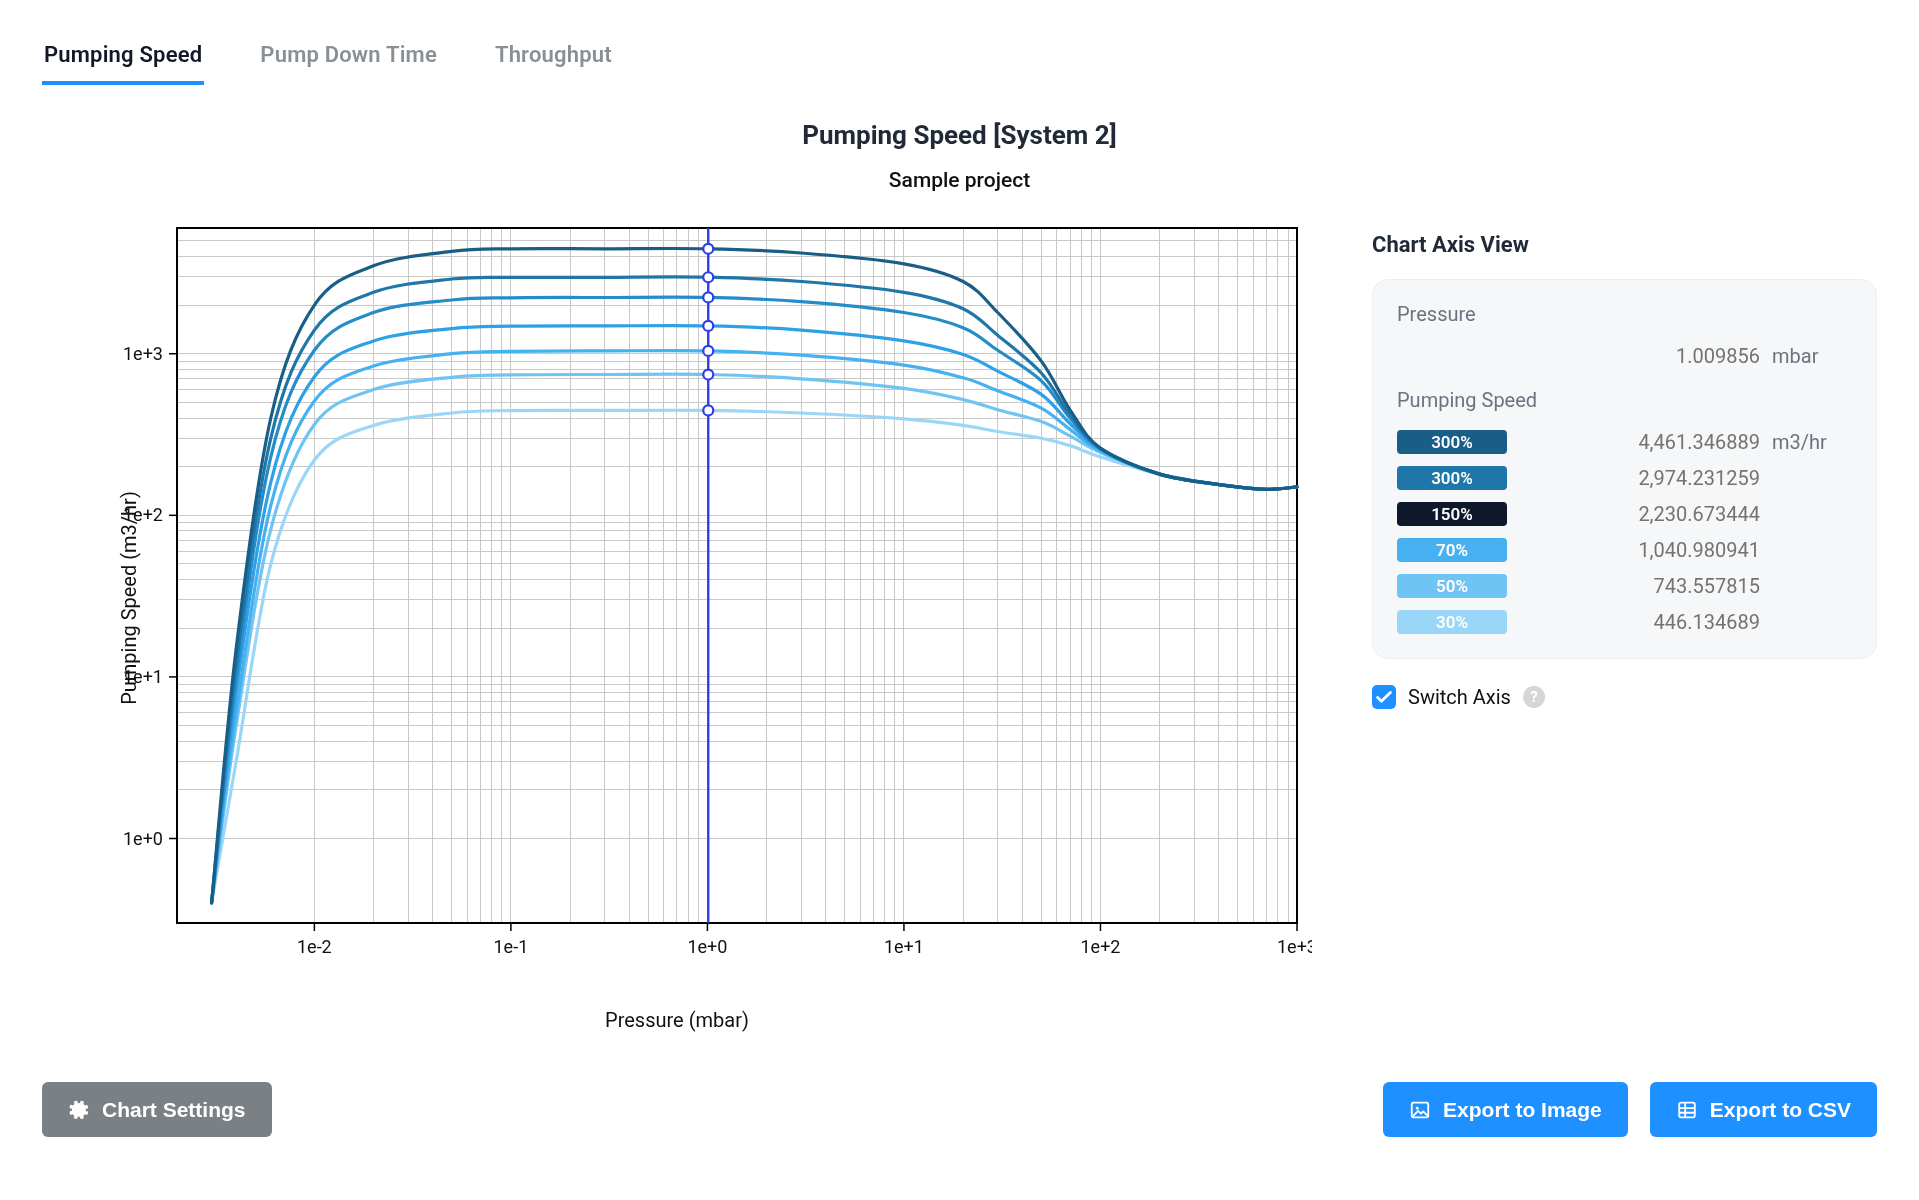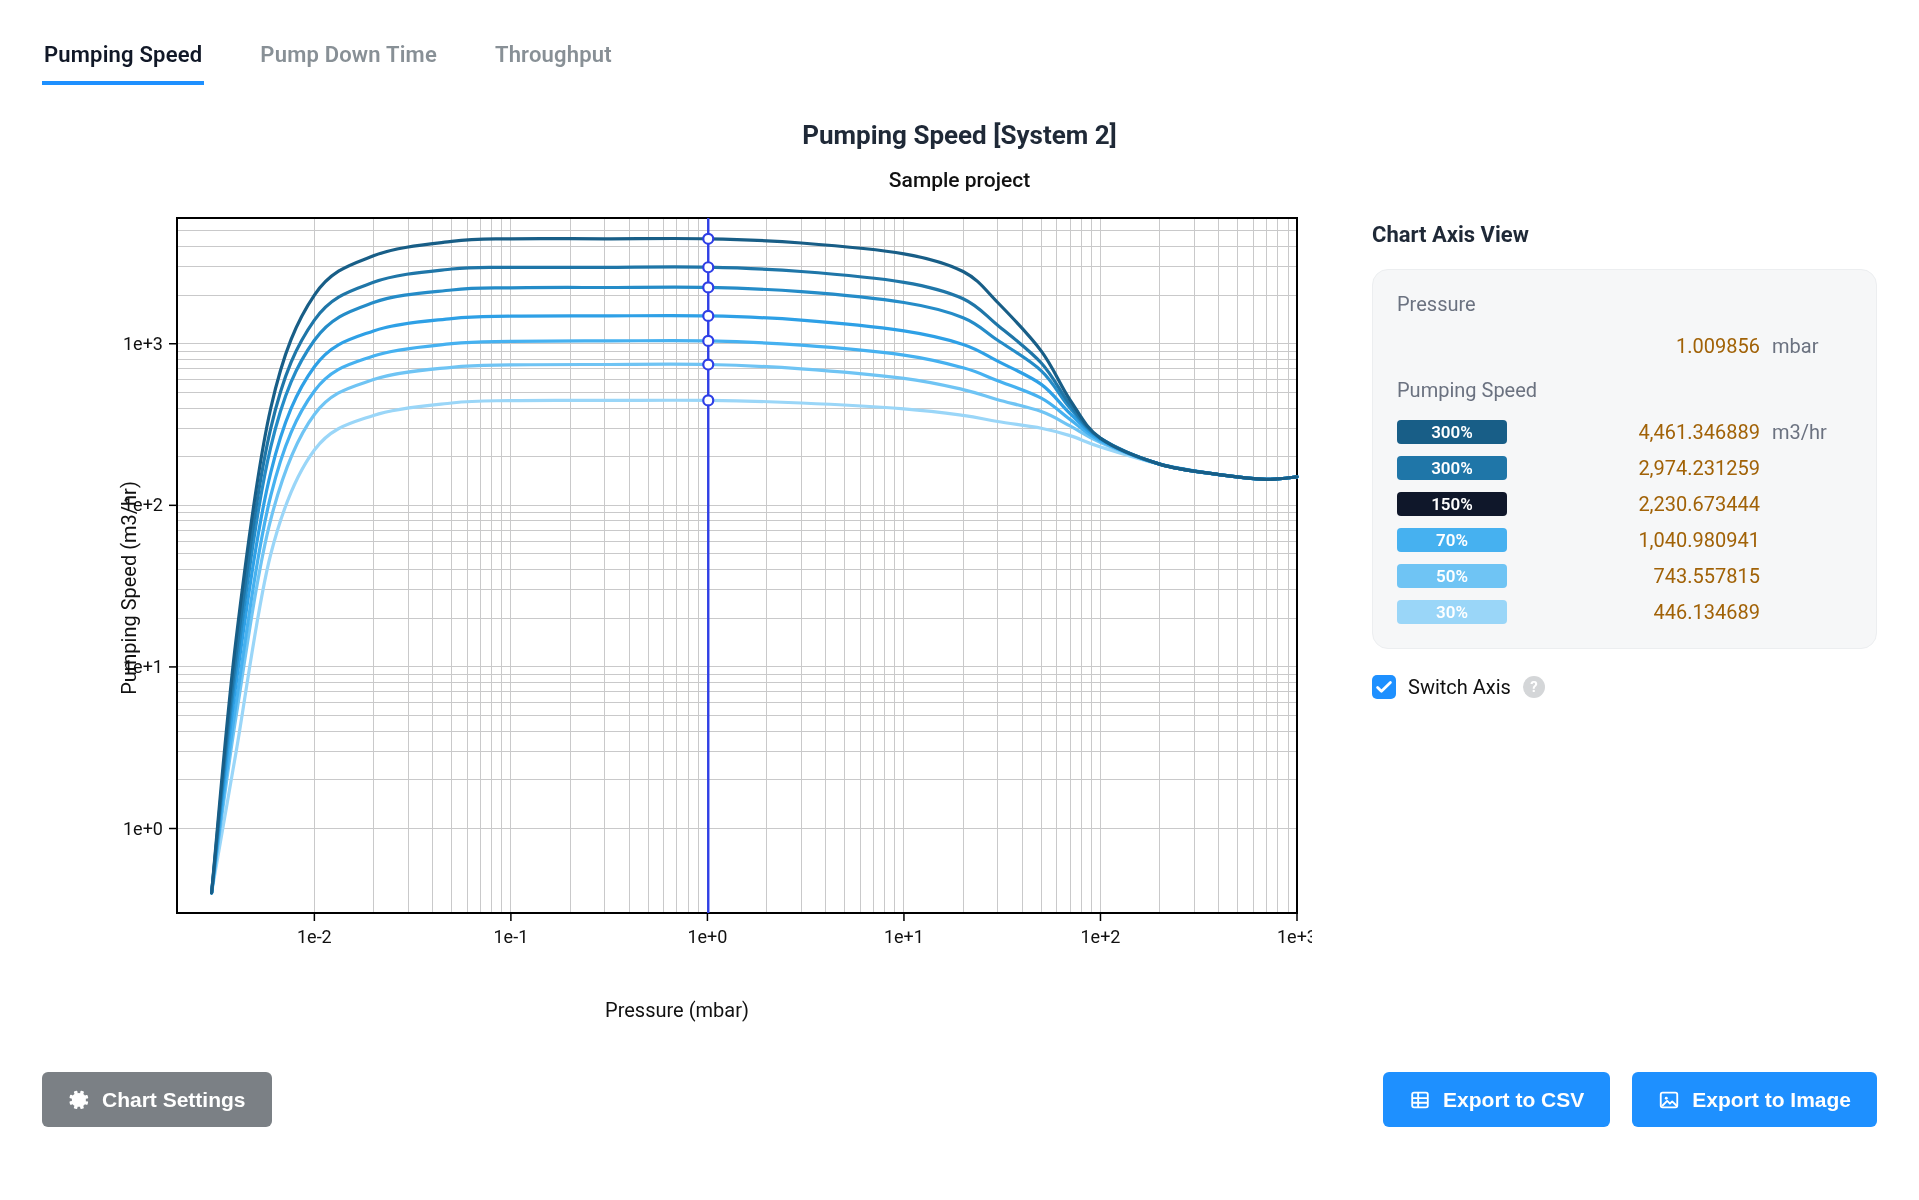--- a/index.html
+++ b/index.html
@@ -6,39 +6,39 @@
   html, body { width: 1919px; height: 1200px; font-family: -apple-system, BlinkMacSystemFont, "Segoe UI", Roboto, Helvetica, Arial, sans-serif; color:#1f2937; background:#fff; }
   .page { padding: 36px 42px 30px 42px; }
 
   
   .tabs { display:flex; gap:54px; border-bottom:1px solid transparent; margin-bottom: 34px; }
   .tab { font-size:22px; letter-spacing:.2px; color:#889096; padding:6px 2px 14px 2px; cursor:pointer; font-weight:600; }
   .tab.active { color:#111827; border-bottom:4px solid #1e90ff; }
 
   
   .chart-title { text-align:center; font-size:26px; font-weight:700; margin-bottom:18px; }
-  .chart-subtitle { text-align:center; font-size:21px; font-weight:500; color:#111; margin-bottom:16px; }
+  .chart-subtitle { text-align:center; font-size:21px; font-weight:500; color:#111; margin-bottom:26px; }
 
   
   .content { display:flex; gap:60px; align-items:flex-start; }
   .chart-col { flex: 0 0 1270px; display:flex; flex-direction:column; align-items:center; }
   .side-col { flex: 1 1 auto; padding-top: 14px; }
 
   
   .chart-wrap { position:relative; width:1270px; height:760px; }
   #chart-svg { position:absolute; inset:0; }
   .ylabel { position:absolute; left:-20px; top:50%; transform: translateY(-50%) rotate(-90deg); transform-origin:center; font-size:20px; color:#111; white-space:nowrap; }
   .xlabel { margin-top: 30px; font-size:20px; color:#111; }
 
   
   .side-title { font-size:22px; font-weight:700; margin-bottom:22px; }
   .panel { background:#f6f7f8; border:1px solid #eceef0; border-radius:16px; padding:22px 24px 18px 24px; }
   .panel-label { color:#6b7280; font-size:20px; margin-bottom: 12px; }
   .panel-row { display:grid; grid-template-columns: 110px 1fr 80px; align-items:center; column-gap:12px; padding:6px 0; font-size:20px; }
-  .panel-row .val { text-align:right; font-variant-numeric: tabular-nums; color:#a16207; }
+  .panel-row .val { text-align:right; font-variant-numeric: tabular-nums; color:#737373; }
   .panel-row .unit { text-align:left; color:#6b7280; }
   .badge { display:inline-flex; align-items:center; justify-content:center; min-width:74px; height:24px; padding:0 10px; border-radius:4px; color:#fff; font-size:17px; font-weight:600; }
 
   .switch-row { display:flex; align-items:center; gap:12px; margin-top:26px; font-size:20px; color:#111; }
   .chk { width:24px; height:24px; border-radius:5px; background:#1e90ff; display:inline-flex; align-items:center; justify-content:center; color:#fff; font-size:16px; }
   .qmark { width:22px; height:22px; border-radius:50%; background:#d4d6d8; color:#fff; display:inline-flex; align-items:center; justify-content:center; font-size:15px; font-weight:700; }
 
   
   .footer { display:flex; justify-content:space-between; align-items:center; margin-top:50px; }
   .btn { display:inline-flex; align-items:center; gap:12px; height:55px; padding:0 26px; border-radius:6px; font-size:21px; font-weight:600; cursor:pointer; border:none; }
@@ -258,29 +258,29 @@
   <div class="footer">
     <button class="btn btn-grey">
       <svg class="icon" viewBox="0 0 24 24">
           <path fill="#fff" d="M12 8.5A3.5 3.5 0 1 0 12 15.5 3.5 3.5 0 1 0 12 8.5Zm9.2 5.1-1.8-.3a7.6 7.6 0 0 0 0-2.6l1.8-.3a1 1 0 0 0 .8-1.2l-.5-1.9a1 1 0 0 0-1.3-.7l-1.7.6a7.7 7.7 0 0 0-1.8-1.8l.6-1.7a1 1 0 0 0-.7-1.3l-1.9-.5a1 1 0 0 0-1.2.8l-.3 1.8a7.6 7.6 0 0 0-2.6 0l-.3-1.8a1 1 0 0 0-1.2-.8l-1.9.5a1 1 0 0 0-.7 1.3l.6 1.7A7.7 7.7 0 0 0 5.2 7l-1.7-.6a1 1 0 0 0-1.3.7l-.5 1.9a1 1 0 0 0 .8 1.2l1.8.3a7.6 7.6 0 0 0 0 2.6l-1.8.3a1 1 0 0 0-.8 1.2l.5 1.9a1 1 0 0 0 1.3.7l1.7-.6a7.7 7.7 0 0 0 1.8 1.8l-.6 1.7a1 1 0 0 0 .7 1.3l1.9.5a1 1 0 0 0 1.2-.8l.3-1.8a7.6 7.6 0 0 0 2.6 0l.3 1.8a1 1 0 0 0 1.2.8l1.9-.5a1 1 0 0 0 .7-1.3l-.6-1.7a7.7 7.7 0 0 0 1.8-1.8l1.7.6a1 1 0 0 0 1.3-.7l.5-1.9a1 1 0 0 0-.8-1.2Z"></path>
         </svg>
       <span>Chart Settings</span>
     </button>
     <div class="footer-right">
       <button class="btn btn-blue">
         <svg class="icon" viewBox="0 0 24 24">
-            <rect x="3.5" y="4" width="17" height="16" rx="2" fill="none" stroke="#fff" stroke-width="2"></rect>
-            <path d="M3.5 10h17M3.5 15h17M10 4v16" stroke="#fff" stroke-width="2"></path>
-          </svg>
-        <span>Export to CSV</span>
-      </button>
-      <button class="btn btn-blue">
-        <svg class="icon" viewBox="0 0 24 24">
             <rect x="3" y="4" width="18" height="16" rx="2" fill="none" stroke="#fff" stroke-width="2"></rect>
             <circle cx="9" cy="10" r="1.6" fill="#fff"></circle>
             <path d="M5 18l5-5 3 3 2.5-2.5L20 18" fill="none" stroke="#fff" stroke-width="2" stroke-linecap="round" stroke-linejoin="round"></path>
           </svg>
         <span>Export to Image</span>
       </button>
+      <button class="btn btn-blue">
+        <svg class="icon" viewBox="0 0 24 24">
+            <rect x="3.5" y="4" width="17" height="16" rx="2" fill="none" stroke="#fff" stroke-width="2"></rect>
+            <path d="M3.5 10h17M3.5 15h17M10 4v16" stroke="#fff" stroke-width="2"></path>
+          </svg>
+        <span>Export to CSV</span>
+      </button>
     </div>
   </div>
 
 </div>
 
 </body></html>

